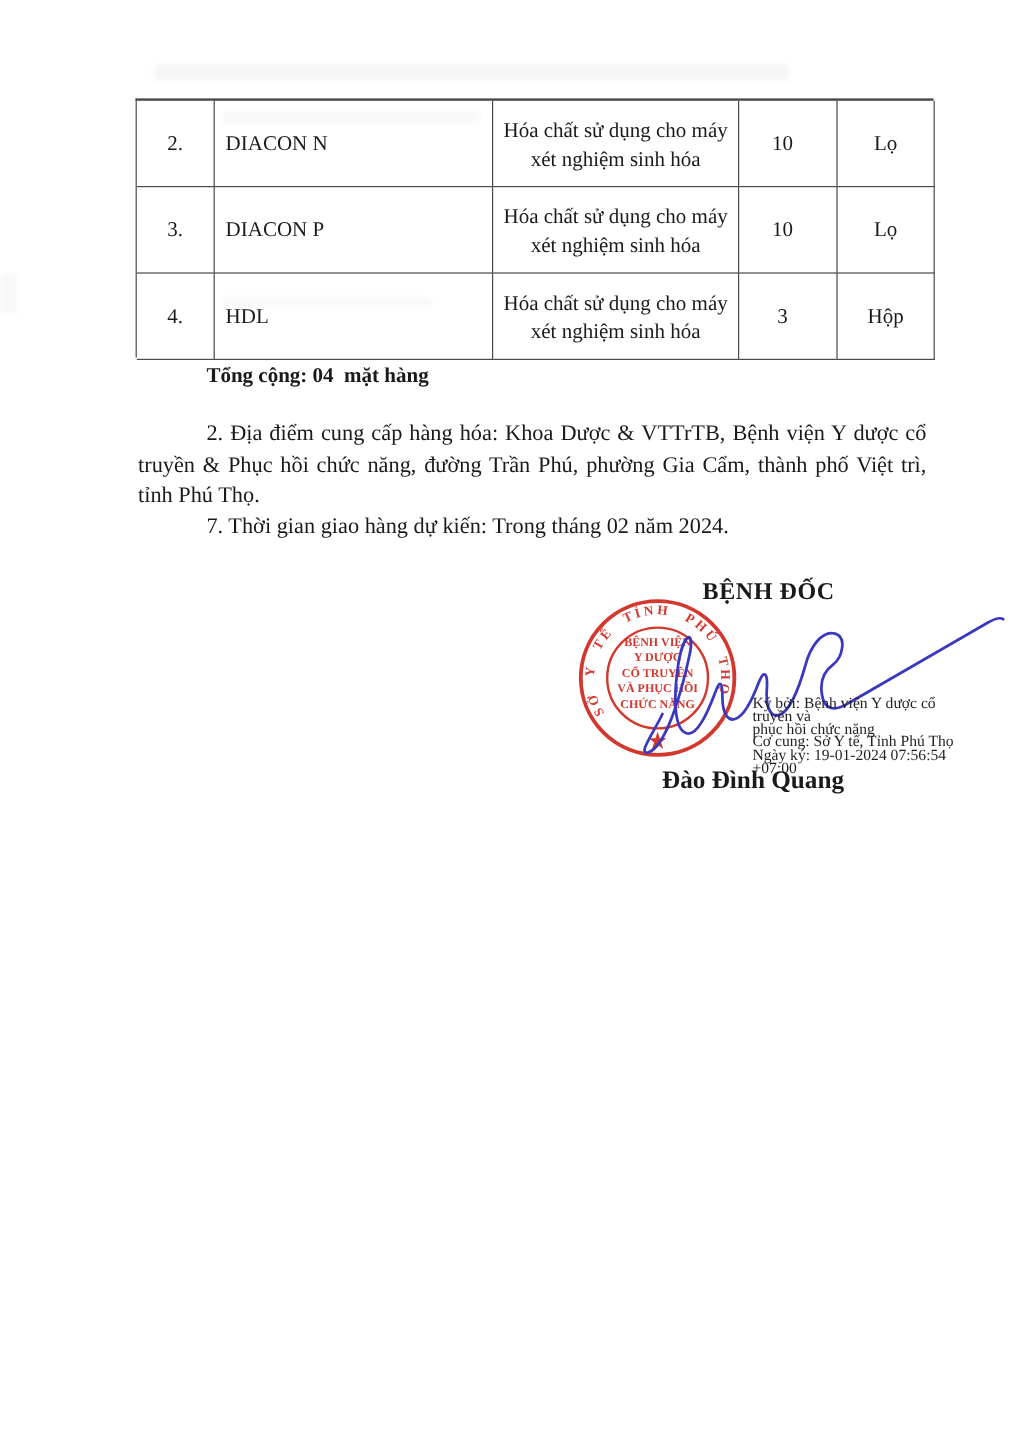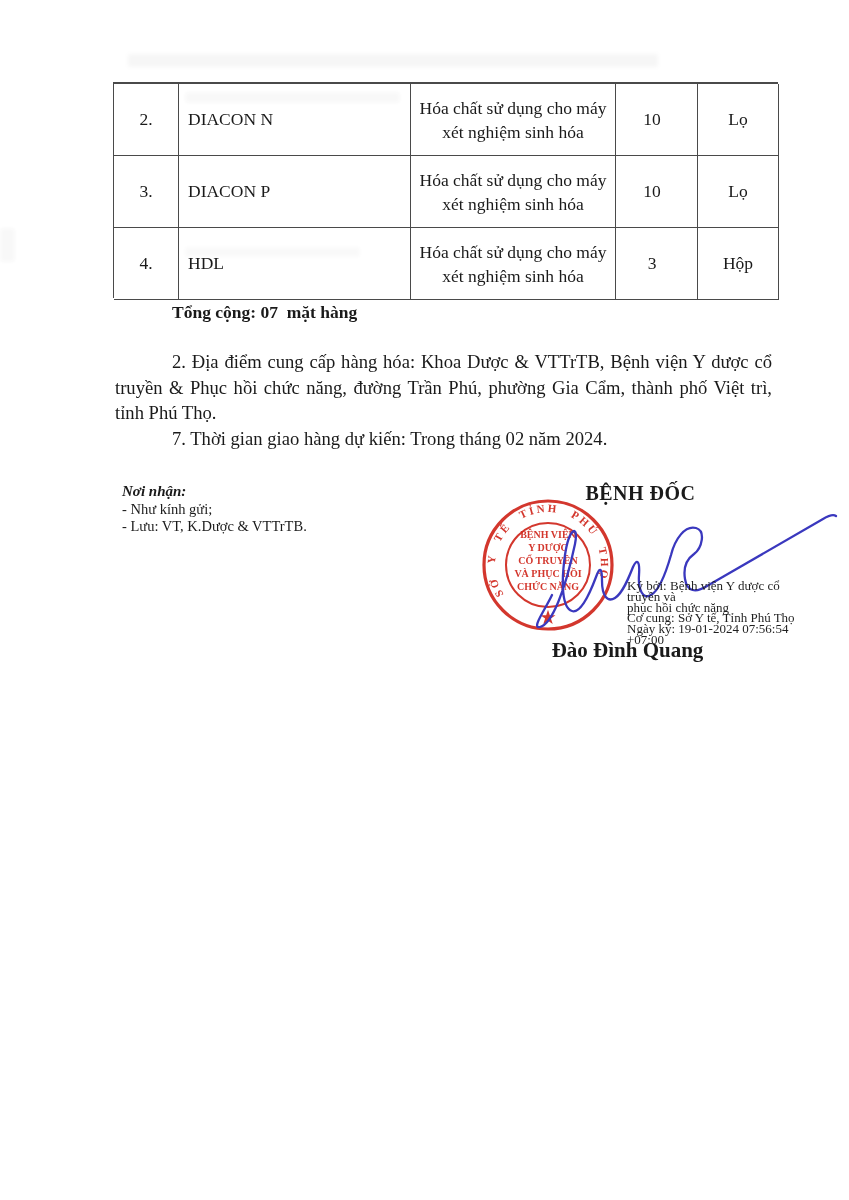--- a/index.html
+++ b/index.html
@@ -135,32 +135,27 @@
       </div>
     </div>
     <div class="cell c-qty">
         <span>3</span>
       </div>
     <div class="cell c-unit">
         <span>Hộp</span>
       </div>
   </div>
 
-  <div id="total-line">Tổng cộng: 07  mặt hàng</div>
+  <div id="total-line">Tổng cộng: 04  mặt hàng</div>
 
   <div id="body-text">
     <p>2. Địa điểm cung cấp hàng hóa:  Khoa Dược &amp; VTTrTB, Bệnh viện Y dược cổ truyền &amp; Phục hồi chức năng, đường Trần Phú, phường Gia Cẩm, thành phố Việt trì, tỉnh Phú Thọ.</p>
     <p>7. Thời gian giao hàng dự kiến: Trong tháng 02 năm 2024.</p>
   </div>
 
-  <div id="recipients">
-    <div class="title">Nơi nhận:</div>
-    <div>- Như kính gửi;</div>
-    <div>- Lưu: VT, K.Dược &amp; VTTrTB.</div>
-  </div>
 
   <div id="signer-title">BỆNH ĐỐC</div>
 
   <svg id="stamp" viewBox="0 0 134 134">
     <g fill="none" stroke="#d0281e" opacity="0.93">
       <circle cx="67" cy="67" r="64" stroke-width="3.2"></circle>
       <circle cx="67" cy="67" r="42" stroke-width="2"></circle>
     </g>
     <defs>
       <path id="ringPath" d="M 26.4 101.1 A 53 53 0 1 1 107.6 101.1"></path>

